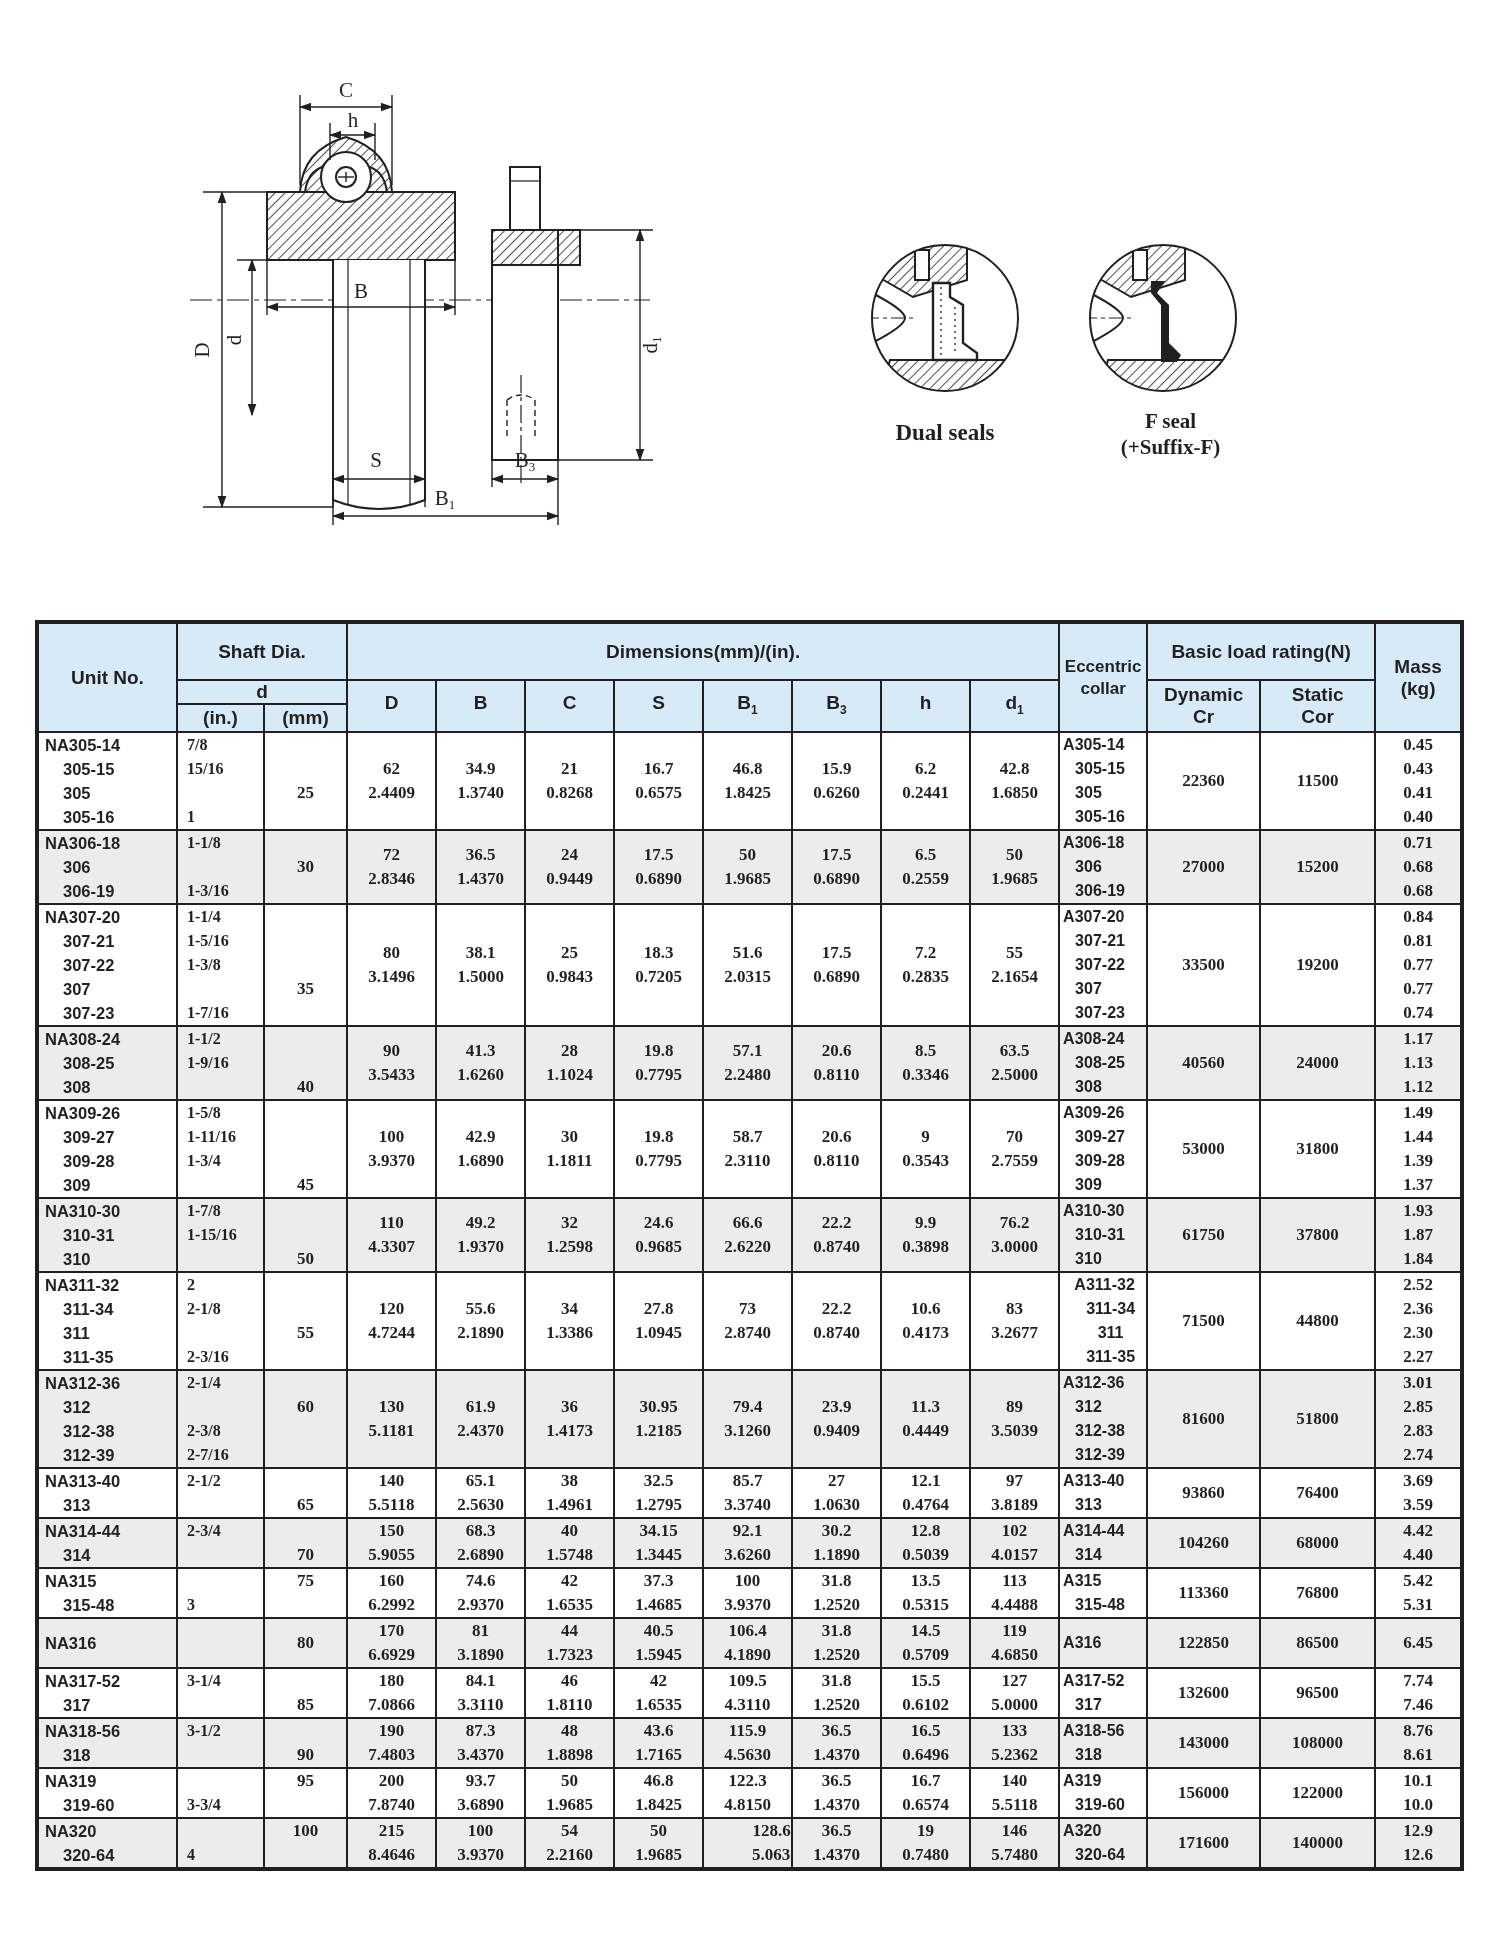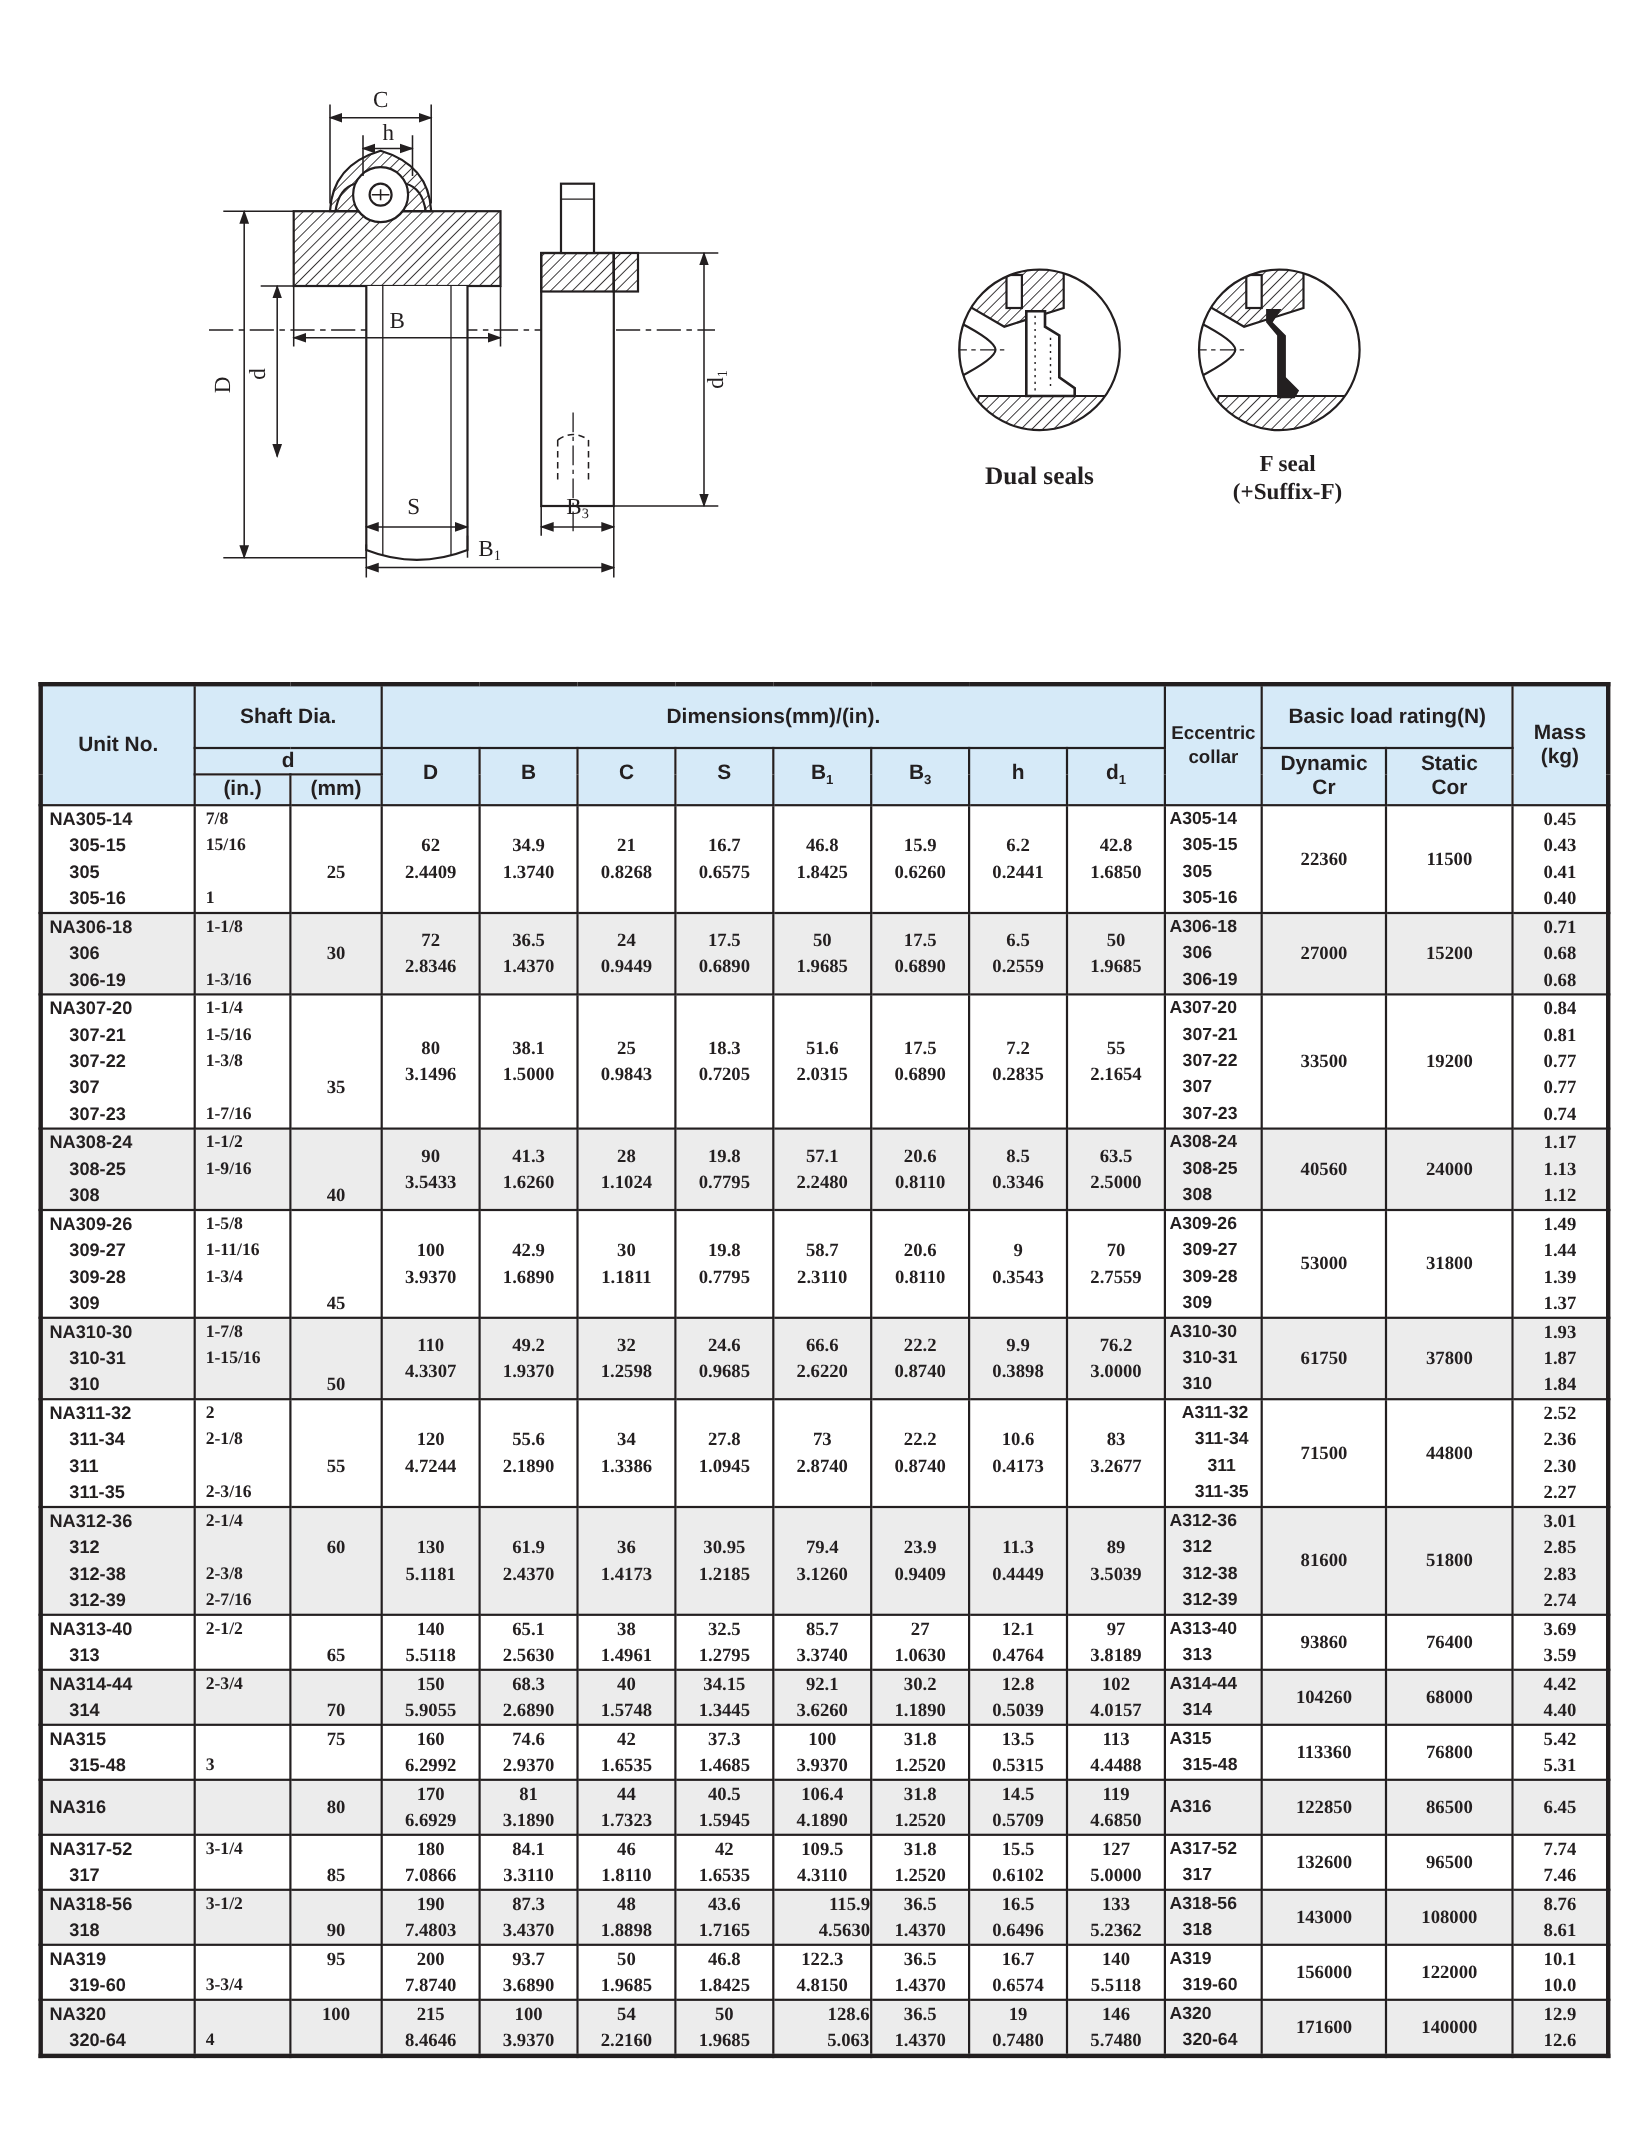--- a/index.html
+++ b/index.html
@@ -1510,21 +1510,21 @@
               <div class="line lc">1.8898</div>
             </div>
           </td>
           <td>
             <div class="cell num" style="min-height: 48px;">
               <div class="line l0">43.6</div>
               <div class="line lc">1.7165</div>
             </div>
           </td>
           <td>
-            <div class="cell num" style="min-height: 48px; align-items: flex-end;">
+            <div class="cell num" style="min-height: 48px;">
               <div class="line l0">115.9</div>
               <div class="line lc">4.5630</div>
             </div>
           </td>
           <td>
             <div class="cell num" style="min-height: 48px;">
               <div class="line l0">36.5</div>
               <div class="line lc">1.4370</div>
             </div>
           </td>

